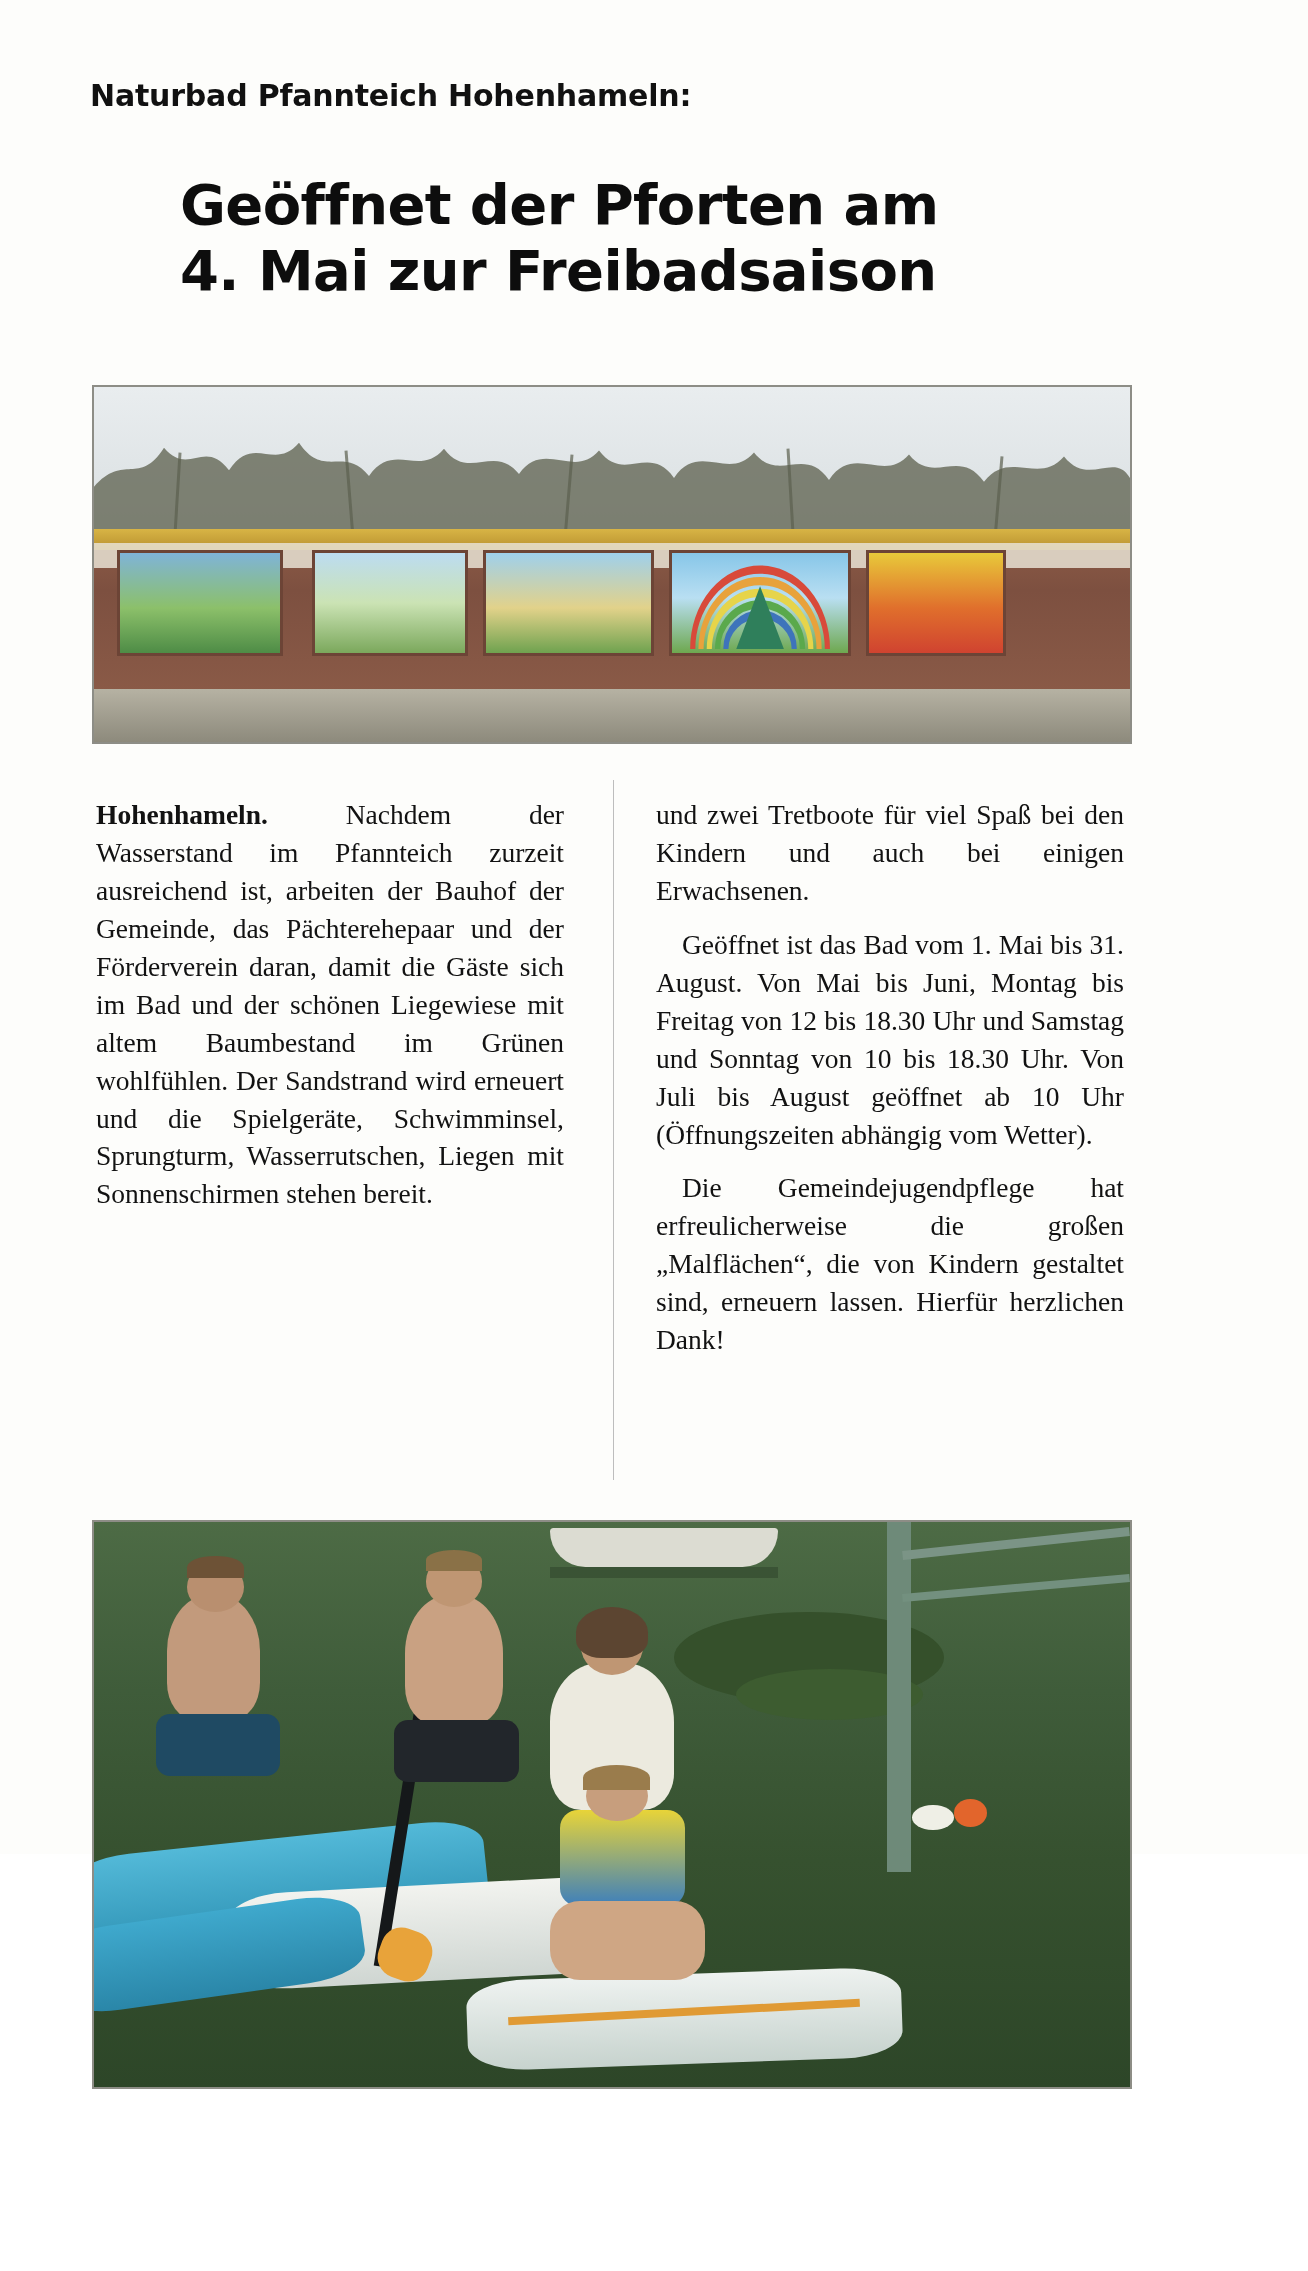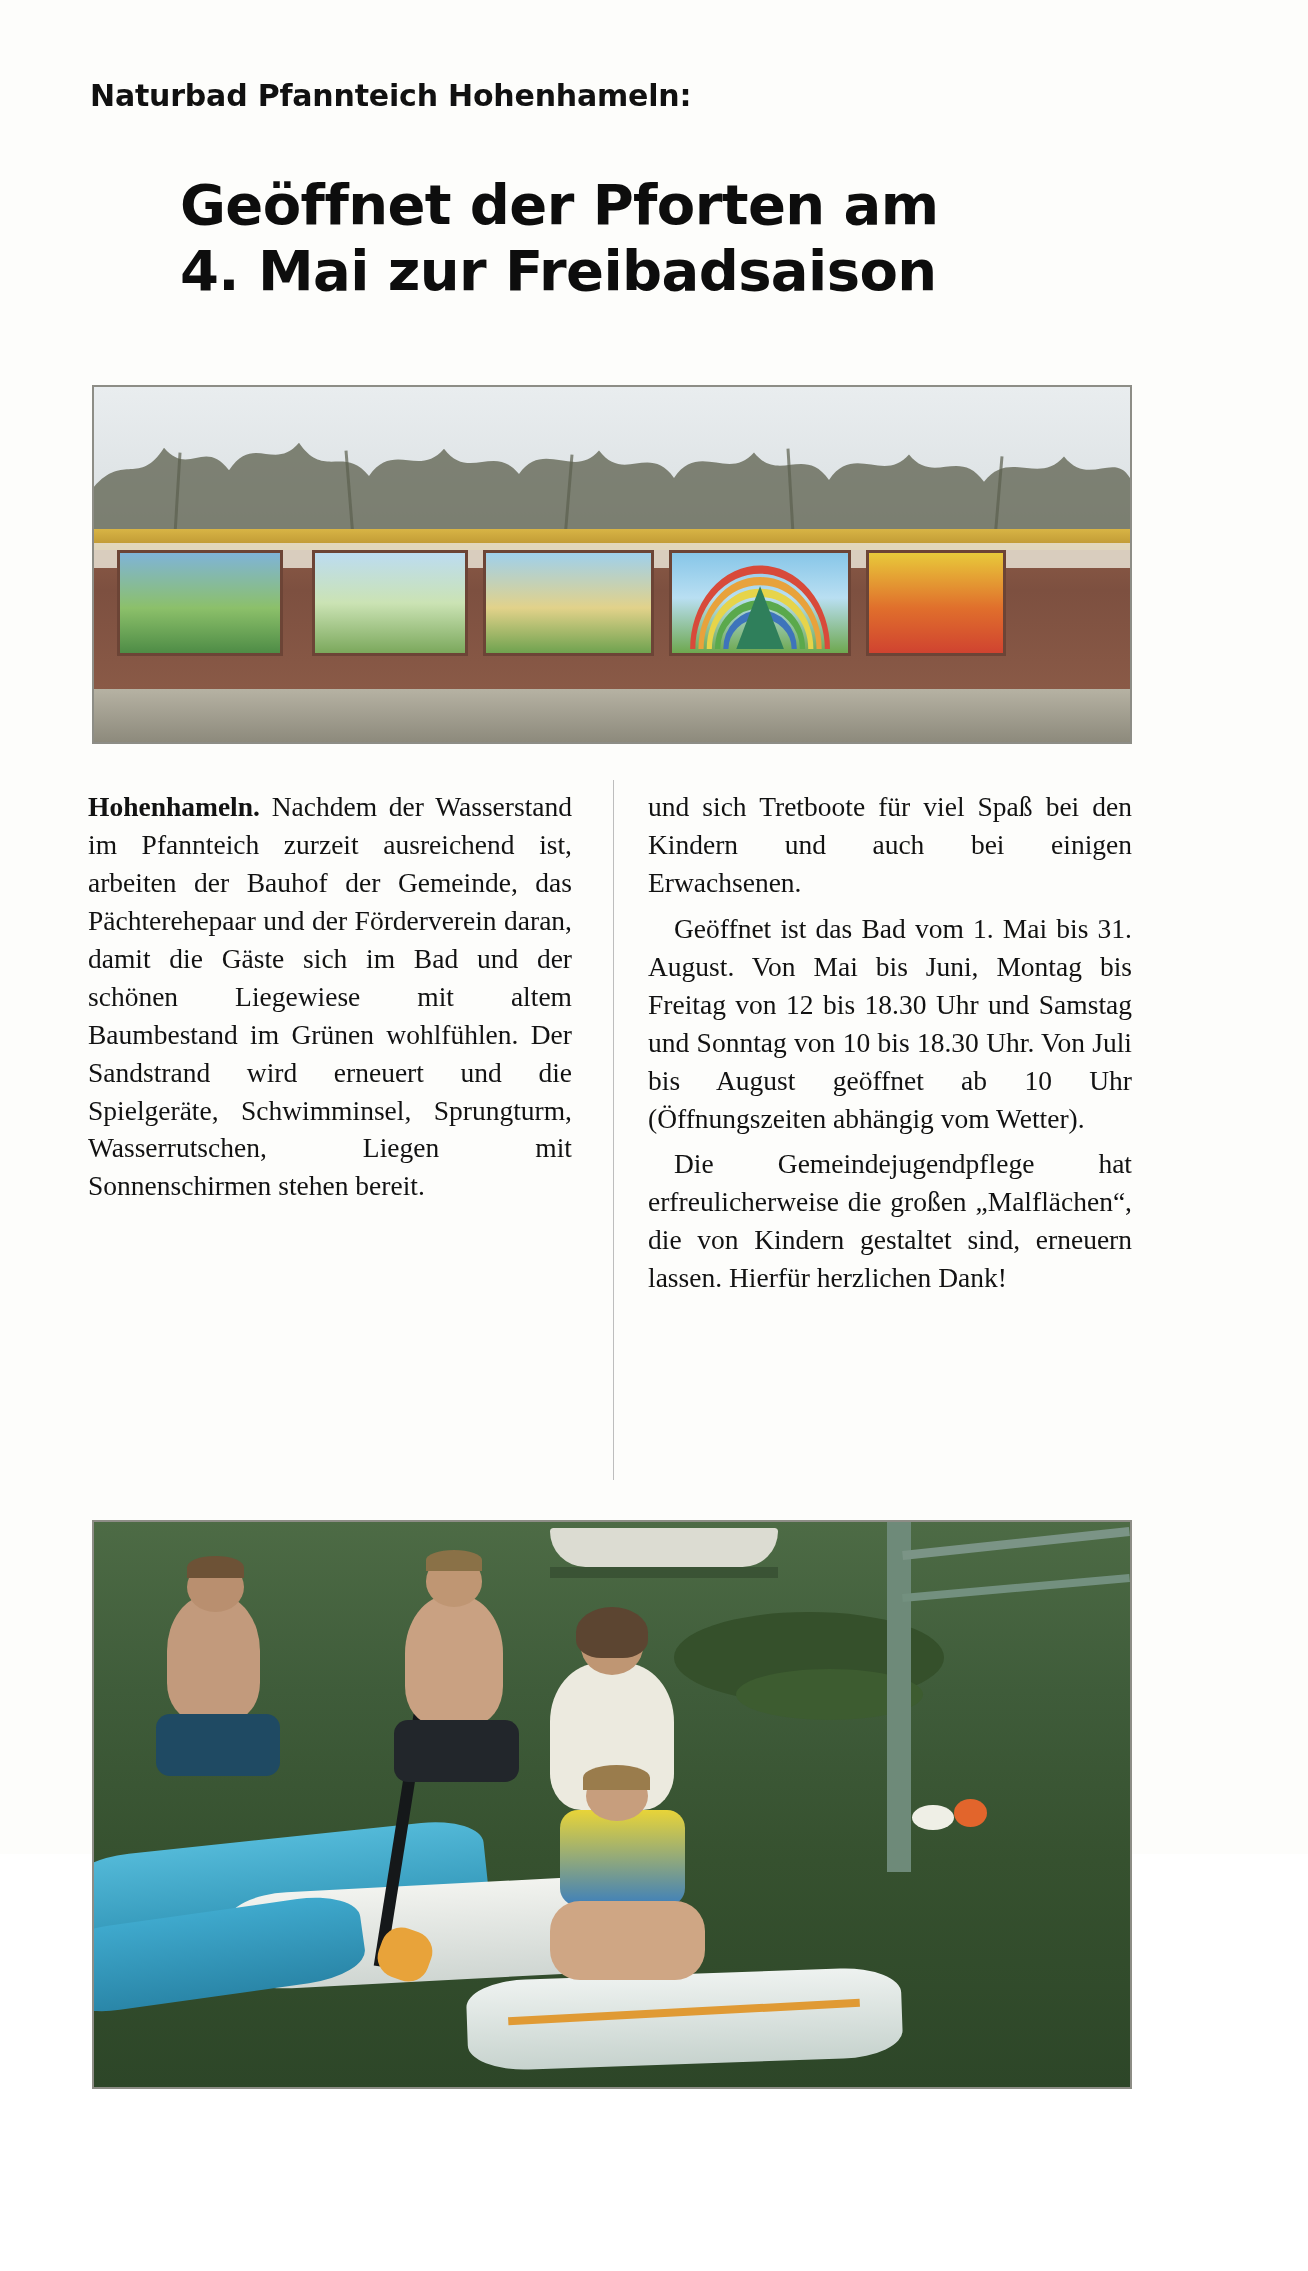--- a/index.html
+++ b/index.html
@@ -103,21 +103,21 @@
     top: 0;
     width: 500px;
     font-family: "Liberation Serif", serif;
     font-size: 27.5px;
     line-height: 1.38;
     text-align: justify;
     color: #121212;
   }
   .col-left { left: 0; }
   .col-right { left: 560px; }
-  .col p { margin: 8px; text-indent: 26px; }
+  .col p { margin: 16px; text-indent: 26px; }
   .col p.first { text-indent: 0; }
   .col p.cont { text-indent: 0; }
   .lead {
     font-weight: bold;
   }
   .divider {
     position: absolute;
     left: 533px;
     top: 0px;
     width: 1px;
@@ -216,21 +216,21 @@
   </div>
 
   <div class="article">
     <div class="divider"></div>
 
     <div class="col col-left">
       <p class="first"><span class="lead">Hohenhameln.</span><span> Nachdem der Wasserstand im Pfannteich zurzeit ausreichend ist, arbeiten der Bauhof der Gemeinde, das Pächterehepaar und der Förderverein daran, damit die Gäste sich im Bad und der schönen Liegewiese mit altem Baumbestand im Grünen wohlfühlen. Der Sandstrand wird erneuert und die Spielgeräte, Schwimminsel, Sprungturm, Wasserrutschen, Liegen mit Sonnenschirmen stehen bereit.</span></p>
     </div>
 
     <div class="col col-right">
-      <p class="cont">und sich Tretboote für viel Spaß bei den Kindern und auch bei einigen Erwachsenen.</p>
+      <p class="cont">und zwei Tretboote für viel Spaß bei den Kindern und auch bei einigen Erwachsenen.</p>
       <p>Geöffnet ist das Bad vom 1. Mai bis 31. August. Von Mai bis Juni, Montag bis Freitag von 12 bis 18.30 Uhr und Samstag und Sonntag von 10 bis 18.30 Uhr. Von Juli bis August geöffnet ab 10 Uhr (Öffnungszeiten abhängig vom Wetter).</p>
       <p>Die Gemeindejugendpflege hat erfreulicherweise die großen „Malflächen“, die von Kindern gestaltet sind, erneuern lassen. Hierfür herzlichen Dank!</p>
     </div>
   </div>
 
   <div class="photo-bottom">
     <div class="water"></div>
 
     <div style="position:absolute;left:44%;top:1%;width:22%;height:7%;background:#dcdcd2;border-radius:4px 4px 40px 40px;"></div>
     <div style="position:absolute;left:44%;top:8%;width:22%;height:2%;background:#2b3f28;opacity:.5;"></div>

